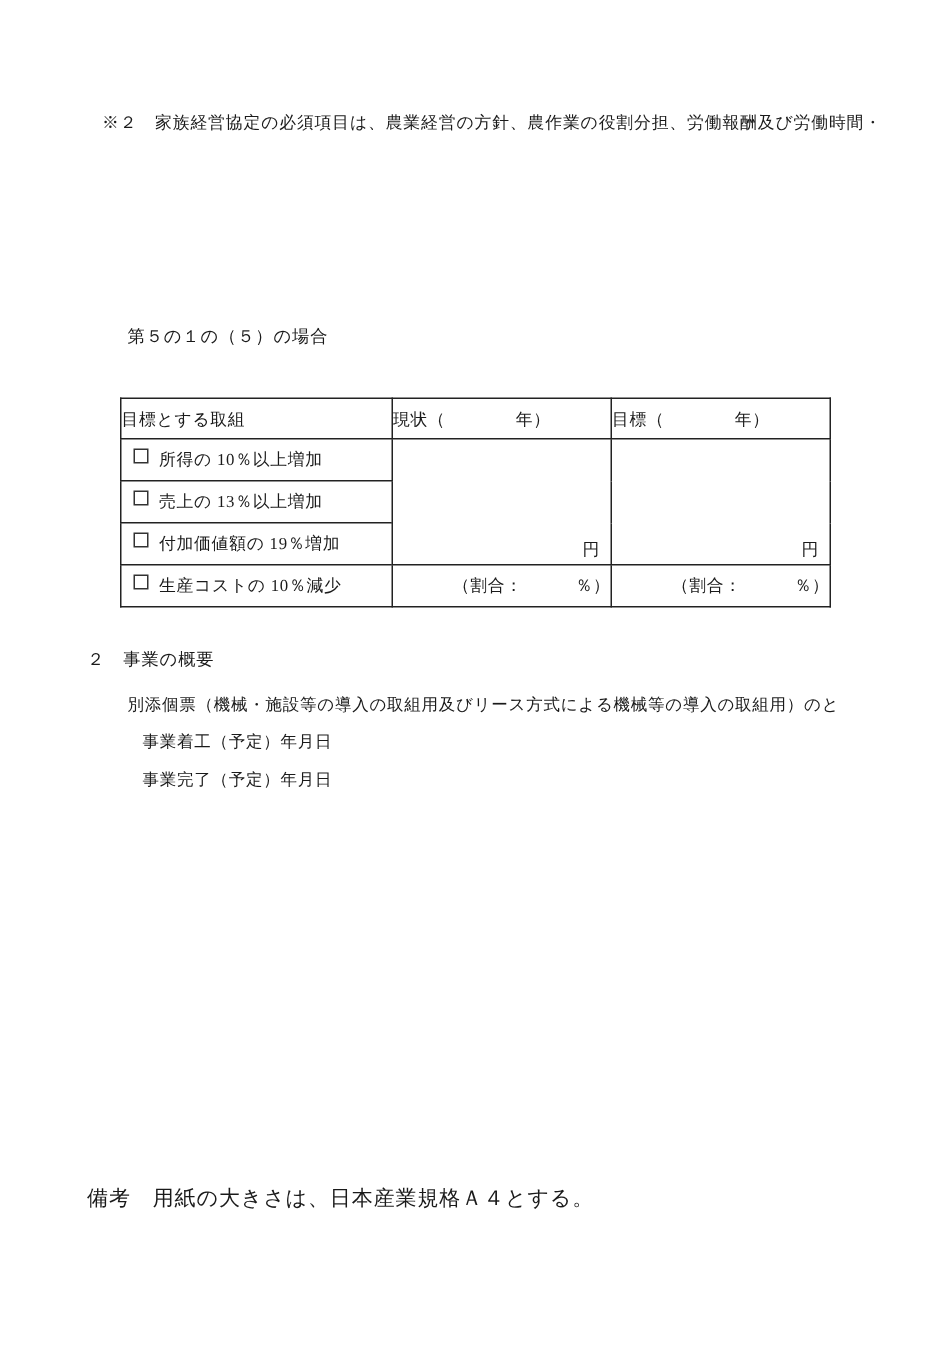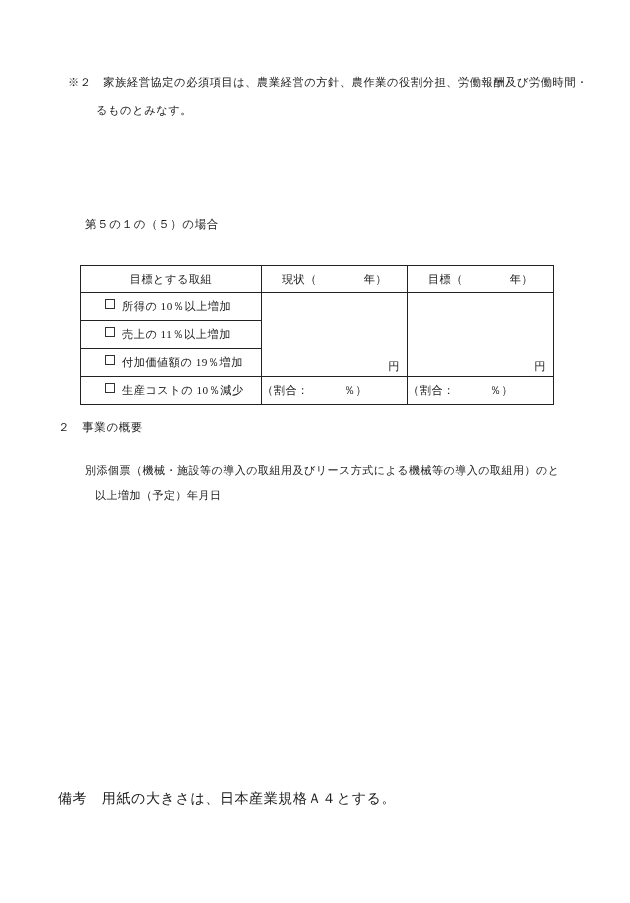--- a/index.html
+++ b/index.html
@@ -61,29 +61,29 @@
   .goal-table td, .goal-table th {
     border: 1px solid #222222;
     font-weight: normal;
     font-size: 11.2px;
     letter-spacing: 0.5px;
     padding: 0;
     vertical-align: middle;
   }
   .goal-table thead th {
     height: 26px;
-    text-align: center;
+    text-align: left;
   }
   .col-item { width: 180px; }
   .col-cur  { width: 145px; font-family: Liberation Mono, monospace; }
   .col-tgt  { width: 145px; }
 
   .goal-table tbody td.item-cell {
     height: 27px;
-    padding-left: 24px;
+    padding-left: 8px;
     text-align: left;
     white-space: nowrap;
   }
   .chk {
     display: inline-block;
     width: 8px;
     height: 8px;
     border: 1px solid #333;
     margin-right: 7px;
     vertical-align: 1px;
@@ -91,29 +91,29 @@
   .val-cell {
     position: relative;
   }
   .val-yen {
     position: absolute;
     right: 7px;
     bottom: 2px;
     font-size: 11.2px;
   }
   .ratio-cell {
-    text-align: left;
+    text-align: right;
     white-space: nowrap;
   }
 
   
   .sec2-heading {
     position: absolute;
     left: 58px;
-    top: 420px;
+    top: 432px;
     font-size: 11.5px;
     letter-spacing: 0.6px;
     white-space: nowrap;
   }
   .sec2-body {
     position: absolute;
     left: 85px;
     top: 458px;
     width: 500px;
   }
@@ -137,21 +137,20 @@
     white-space: nowrap;
   }
 </style>
 </head>
 <body>
 
 <div class="page">
 
   <div class="note-block">
     <div class="note-line">※２　家族経営協定の必須項目は、農業経営の方針、農作業の役割分担、労働報酬及び労働時間・</div>
-    <div class="note-line indent">るものとみなす。</div>
   </div>
 
   <div class="case-label">第５の１の（５）の場合</div>
 
   <table class="goal-table">
     <thead>
       <tr>
         <th class="col-item">目標とする取組</th>
         <th class="col-cur">現状（　　　　年）</th>
         <th class="col-tgt">目標（　　　　年）</th>
@@ -164,39 +163,40 @@
         </td>
         <td class="val-cell" rowspan="3">
           <span class="val-yen">円</span>
         </td>
         <td class="val-cell" rowspan="3">
           <span class="val-yen">円</span>
         </td>
       </tr>
       <tr>
         <td class="item-cell">
-          <span class="chk"></span><span>売上の 11％以上増加</span>
+          <span class="chk"></span><span>売上の 13％以上増加</span>
         </td>
       </tr>
       <tr>
         <td class="item-cell">
           <span class="chk"></span><span>付加価値額の 19％増加</span>
         </td>
       </tr>
       <tr>
         <td class="item-cell">
           <span class="chk"></span><span>生産コストの 10％減少</span>
         </td>
         <td class="ratio-cell">（割合：　　　％）</td>
         <td class="ratio-cell">（割合：　　　％）</td>
       </tr>
     </tbody>
   </table>
 
   <div class="sec2-heading">２　事業の概要</div>
   <div class="sec2-body">
     <div class="sec2-line">別添個票（機械・施設等の導入の取組用及びリース方式による機械等の導入の取組用）のと</div>
-    <div class="sec2-line sub">以上増加（予定）年月日</div>
+    <div class="sec2-line sub">事業着工（予定）年月日</div>
+    <div class="sec2-line sub">事業完了（予定）年月日</div>
   </div>
 
   <div class="remark">備考　用紙の大きさは、日本産業規格Ａ４とする。</div>
 
 </div>
 
 </body></html>

